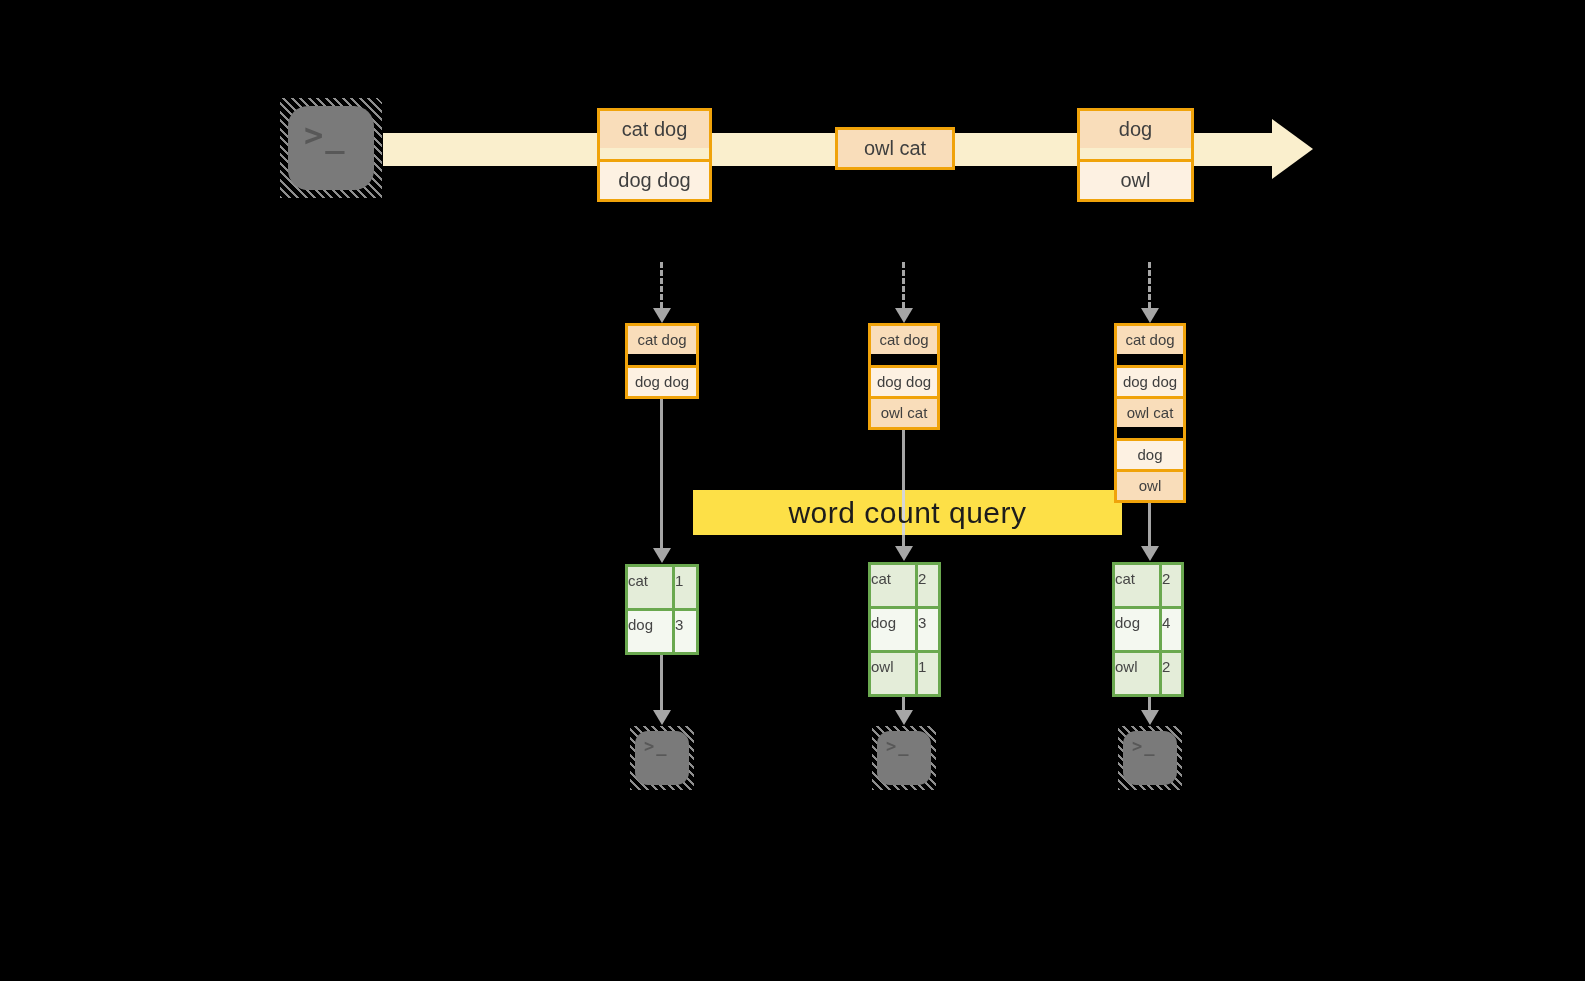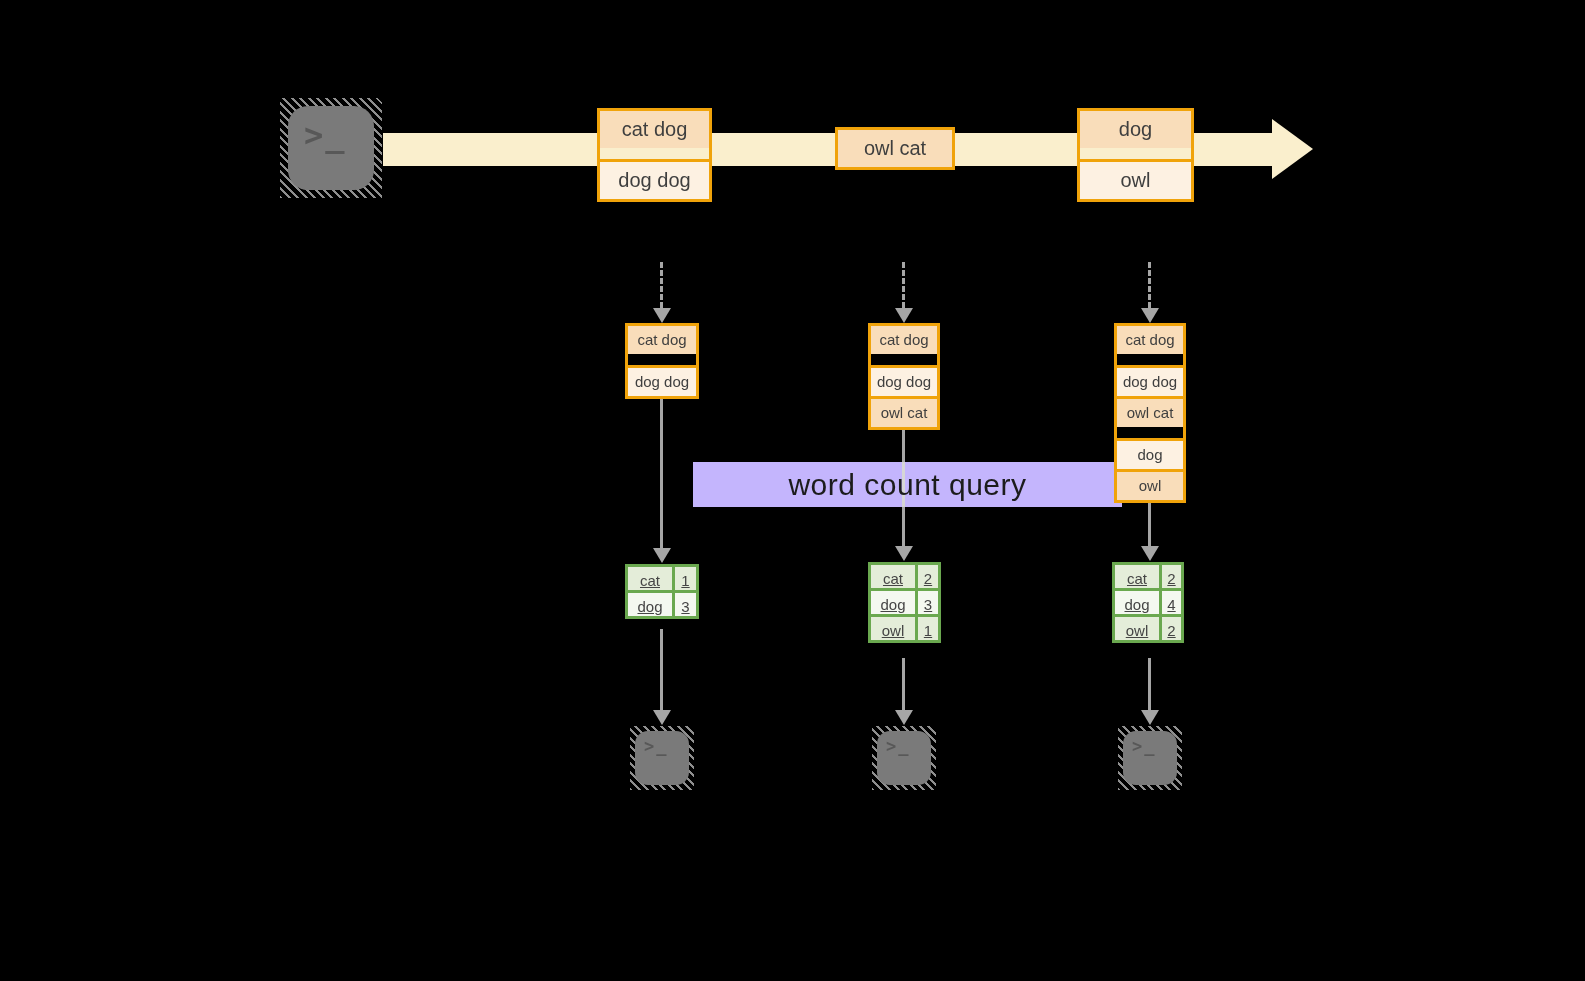--- a/index.html
+++ b/index.html
@@ -34,30 +34,30 @@
   .fill-light{background:#FDF1E2;margin-top:11px;}
 
   
   .vline{position:absolute;width:3px;background:#A6A6A6;z-index:0;}
   .vhead{position:absolute;width:0;height:0;z-index:0;
          border-left:9px solid transparent;border-right:9px solid transparent;
          border-top:15px solid #A6A6A6;}
   .dash{position:absolute;width:0;border-left:3px dashed #A6A6A6;z-index:0;}
 
   
-  .banner{position:absolute;left:693px;top:462px;width:429px;height:45px;background:#c4b5fd;z-index:1;
+  .banner{position:absolute;left:693px;top:490px;width:429px;height:45px;background:#fde047;z-index:1;
           display:flex;align-items:center;justify-content:center;}
   .banner-line{position:absolute;left:209px;top:0;width:3px;height:45px;background:#D6D6D6;}
   .banner-label{position:relative;font-size:30px;color:#1C1C1C;letter-spacing:0.5px;}
 
   
   .gtable{position:absolute;box-sizing:border-box;border:3px solid #6AA84F;z-index:2;}
   .grow{display:flex;}
   .grow + .grow{border-top:3px solid #6AA84F;}
-  .gcell{height:23px;line-height:28px;text-align:center;font-size:15px;color:#454545;text-decoration:underline;}
+  .gcell{height:41px;line-height:28px;text-align:left;font-size:15px;color:#454545;}
   .gw{width:44px;}
   .gc{flex:1;border-left:3px solid #6AA84F;}
   .gfill-dark{background:#E4EDD9;}
   .gfill-light{background:#F4F8F0;}
 </style>
 </head>
 <body>
 
 <div class="canvas">
 

